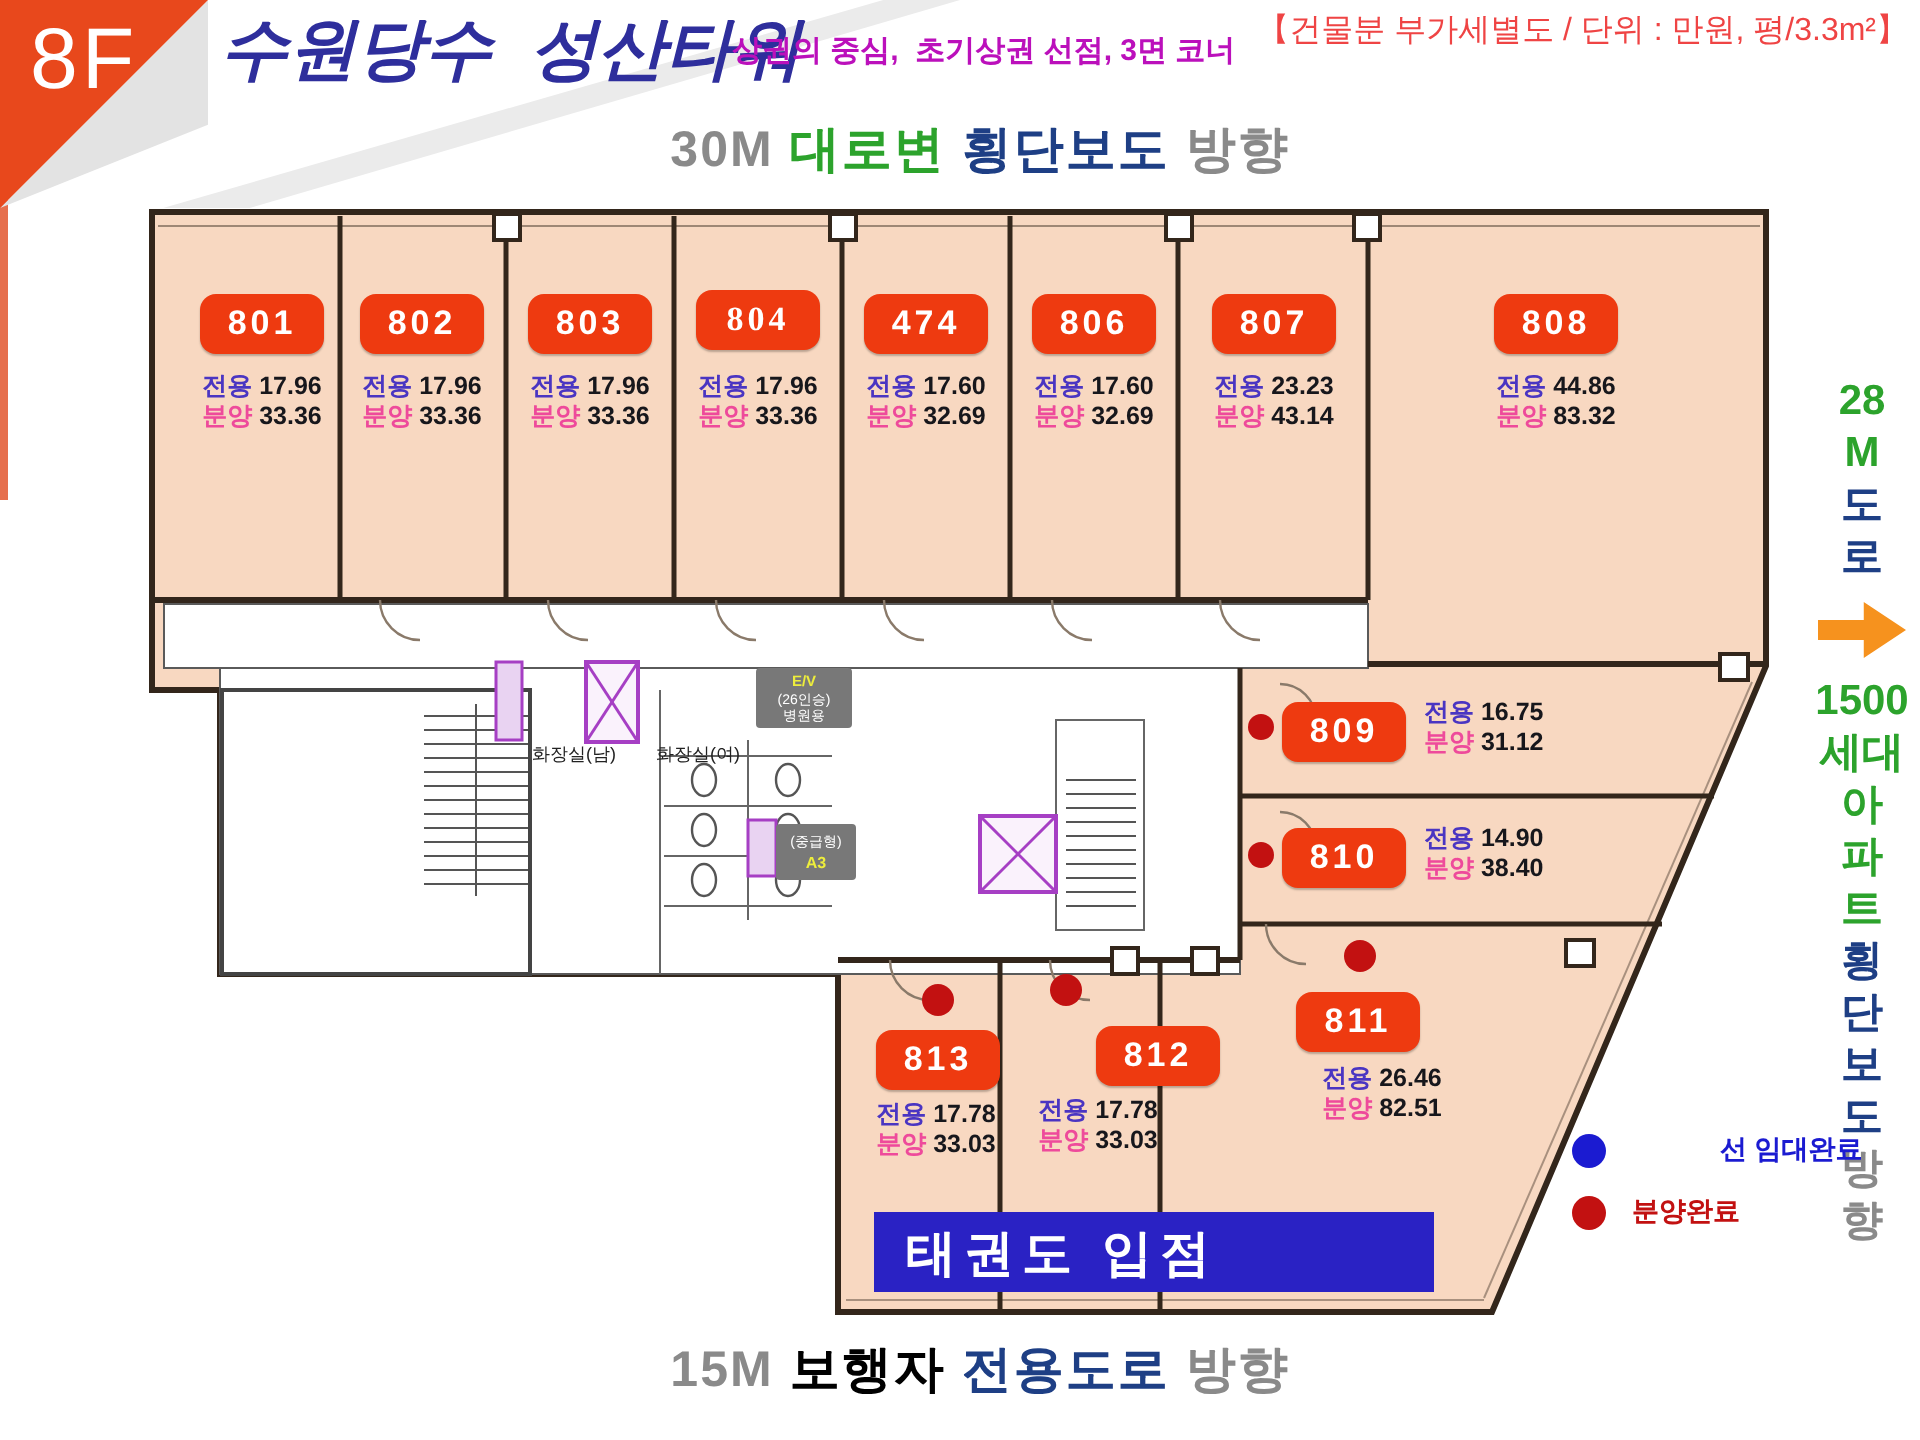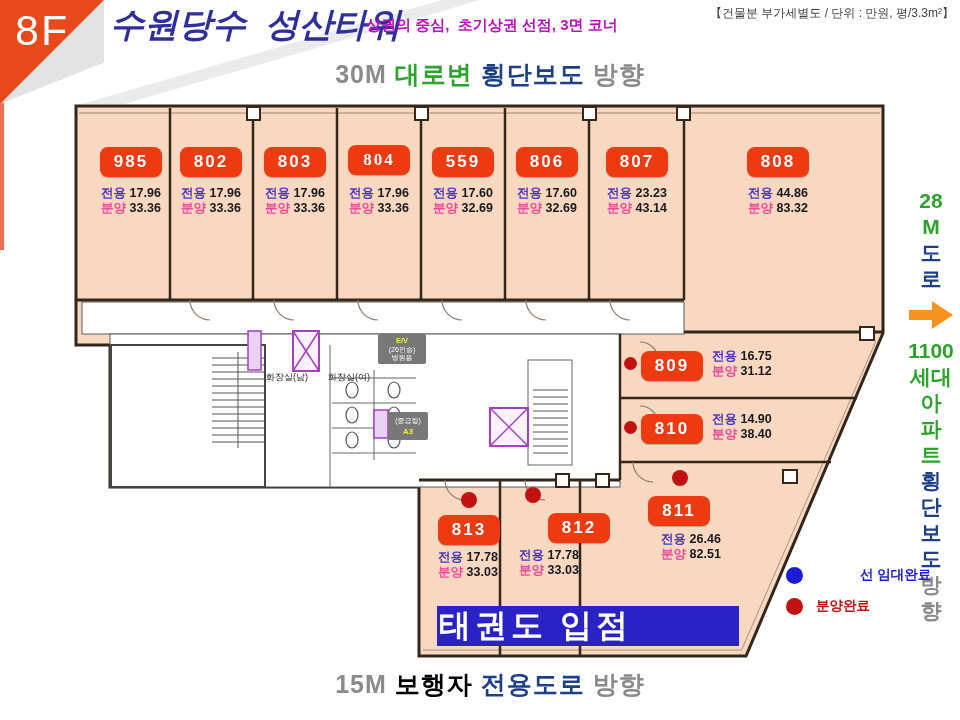--- a/index.html
+++ b/index.html
@@ -10,21 +10,21 @@
           clip-path:polygon(17% 100%,92% 0,100% 0,26% 100%);z-index:1;}
   .edge-strip{position:absolute;left:0;top:0;width:4px;height:250px;background:#e2562e;opacity:.85;z-index:2;}
   .corner{position:absolute;left:0;top:0;width:104px;height:104px;z-index:3;}
   .corner-gray{position:absolute;inset:0;background:#e3e3e3;clip-path:polygon(100% 0,100% 60%,0 100%);}
   .corner-orange{position:absolute;inset:0;background:#e8481c;clip-path:polygon(0 0,100% 0,0 100%);}
   .corner-label{position:absolute;left:15px;top:6px;color:#fff;font-size:43px;font-weight:normal;letter-spacing:2px;}
   .title{position:absolute;left:110px;top:2px;font-size:34px;font-weight:bold;font-style:italic;
          color:var(--title_navy,#2e2e9c);white-space:pre;z-index:4;}
   .subtitle{position:absolute;left:366px;top:16px;font-size:15px;font-weight:bold;
             color:var(--magenta,#bb10bb);white-space:pre;z-index:4;}
-  .vat-note{position:absolute;right:6px;top:5px;font-size:12px;color:#404040;z-index:4;}
+  .vat-note{position:absolute;right:6px;top:5px;font-size:16px;color:#ef4444;z-index:4;}
   
   .dir-heading{position:absolute;left:75px;width:830px;text-align:center;font-size:25px;
                font-weight:bold;letter-spacing:1px;z-index:4;}
   .dir-heading span{margin:16px 4px;}
   #dir-top{top:58px;} #dir-bottom{top:668px;}
   
   .rail{position:absolute;left:903px;top:188px;width:56px;text-align:center;z-index:4;}
   .rail .rc{display:block;font-size:21px;font-weight:bold;line-height:26px;}
   .rail .arrow{width:44px;height:28px;margin:9px auto;background:var(--arrow,#f6921e);
        clip-path:polygon(0 32%,52% 32%,52% 0,100% 50%,52% 100%,52% 68%,0 68%);}
@@ -33,23 +33,23 @@
   .overlay{position:absolute;inset:0;z-index:3;}
   .unit-badge{position:absolute;width:62px;height:30px;background:var(--badge,#ee3a10);
       border-radius:8px;color:#fff;font-size:17px;font-weight:bold;text-align:center;
       line-height:30px;letter-spacing:2px;box-shadow:0 1px 1px rgba(0,0,0,.25);}
   .unit-area{position:absolute;font-size:12.5px;font-weight:bold;line-height:15px;white-space:nowrap;}
   .unit-area.c{width:90px;text-align:center;}
   .unit-area .lab{color:var(--label_exclusive,#4a35c2);}
   .unit-area .lab2{color:var(--label_sale,#ee4a9b);}
   .unit-area .val{color:var(--value,#17171c);}
   .dot{position:absolute;border-radius:50%;background:var(--dot_red,#c21111);}
-  .tenant-box{position:absolute;left:437px;top:606px;width:302px;height:40px;
-      background:var(--tenant,#2a22c4);color:#fff;font-size:32px;font-weight:bold;
-      display:flex;align-items:center;padding-left:2px;letter-spacing:4px;box-sizing:border-box;}
+  .tenant-box{position:absolute;left:437px;top:606px;width:280px;height:40px;
+      background:var(--tenant,#2a22c4);color:#fff;font-size:25px;font-weight:bold;
+      display:flex;align-items:center;padding-left:16px;letter-spacing:4px;box-sizing:border-box;}
   
   .legend{position:absolute;left:786px;top:566px;z-index:4;}
   .legend-row{display:flex;align-items:center;gap:13px;margin-bottom:13px;}
   .legend-dot{width:17px;height:17px;border-radius:50%;}
   .legend-label{font-size:13.5px;font-weight:bold;}
 </style>
 </head>
 <body>
 
 <div class="stage">
@@ -67,21 +67,21 @@
 
   <div class="dir-heading" id="dir-top"><span style="color: rgb(138, 138, 138);">30M</span><span style="color: rgb(44, 163, 44);">대로변</span><span style="color: rgb(30, 63, 133);">횡단보도</span><span style="color: rgb(138, 138, 138);">방향</span></div>
   <div class="dir-heading" id="dir-bottom"><span style="color: rgb(138, 138, 138);">15M</span><span style="color: #000000;">보행자</span><span style="color: rgb(30, 63, 133);">전용도로</span><span style="color: rgb(138, 138, 138);">방향</span></div>
 
   <div class="rail" id="rail">
       <span class="rc" style="color: rgb(44, 163, 44);">28</span>
       <span class="rc" style="color: rgb(44, 163, 44);">M</span>
       <span class="rc" style="color: rgb(30, 63, 133);">도</span>
       <span class="rc" style="color: rgb(30, 63, 133);">로</span>
       <div class="arrow"></div>
-      <span class="rc" style="color: rgb(44, 163, 44);">1100</span>
+      <span class="rc" style="color: rgb(44, 163, 44);">1500</span>
       <span class="rc" style="color: rgb(44, 163, 44);">세대</span>
       <span class="rc" style="color: rgb(44, 163, 44);">아</span>
       <span class="rc" style="color: rgb(44, 163, 44);">파</span>
       <span class="rc" style="color: rgb(44, 163, 44);">트</span>
       <span class="rc" style="color: rgb(30, 63, 133);">횡</span>
       <span class="rc" style="color: rgb(30, 63, 133);">단</span>
       <span class="rc" style="color: rgb(30, 63, 133);">보</span>
       <span class="rc" style="color: rgb(30, 63, 133);">도</span>
       <span class="rc" style="color: rgb(138, 138, 138);">방</span>
       <span class="rc" style="color: rgb(138, 138, 138);">향</span>
@@ -210,41 +210,41 @@
       <rect x="677" y="107" width="13" height="13"></rect>
       <rect x="860" y="327" width="14" height="13"></rect>
       <rect x="556" y="474" width="13" height="13"></rect>
       <rect x="596" y="474" width="13" height="13"></rect>
       <rect x="783" y="470" width="14" height="13"></rect>
     </g>
   </svg>
 
   <div class="overlay" id="plan-overlay">
     <div class="tenant-box">태권도 입점</div>
-  <div class="unit-badge" style="left: 100px; top: 147px;">985</div>
+  <div class="unit-badge" style="left: 100px; top: 147px;">801</div>
       <div class="unit-area c" style="left: 86px; top: 186px;">
         <div><span class="lab">전용</span><span class="val"> 17.96</span></div>
         <div><span class="lab2">분양</span><span class="val"> 33.36</span></div>
       </div>
       <div class="unit-badge" style="left: 180px; top: 147px;">802</div>
       <div class="unit-area c" style="left: 166px; top: 186px;">
         <div><span class="lab">전용</span><span class="val"> 17.96</span></div>
         <div><span class="lab2">분양</span><span class="val"> 33.36</span></div>
       </div>
       <div class="unit-badge" style="left: 264px; top: 147px;">803</div>
       <div class="unit-area c" style="left: 250px; top: 186px;">
         <div><span class="lab">전용</span><span class="val"> 17.96</span></div>
         <div><span class="lab2">분양</span><span class="val"> 33.36</span></div>
       </div>
       <div class="unit-badge" style="left: 348px; top: 145px; font-family: Liberation Serif, serif;">804</div>
       <div class="unit-area c" style="left: 334px; top: 186px;">
         <div><span class="lab">전용</span><span class="val"> 17.96</span></div>
         <div><span class="lab2">분양</span><span class="val"> 33.36</span></div>
       </div>
-      <div class="unit-badge" style="left: 432px; top: 147px;">559</div>
+      <div class="unit-badge" style="left: 432px; top: 147px;">474</div>
       <div class="unit-area c" style="left: 418px; top: 186px;">
         <div><span class="lab">전용</span><span class="val"> 17.60</span></div>
         <div><span class="lab2">분양</span><span class="val"> 32.69</span></div>
       </div>
       <div class="unit-badge" style="left: 516px; top: 147px;">806</div>
       <div class="unit-area c" style="left: 502px; top: 186px;">
         <div><span class="lab">전용</span><span class="val"> 17.60</span></div>
         <div><span class="lab2">분양</span><span class="val"> 32.69</span></div>
       </div>
       <div class="unit-badge" style="left: 606px; top: 147px;">807</div>

